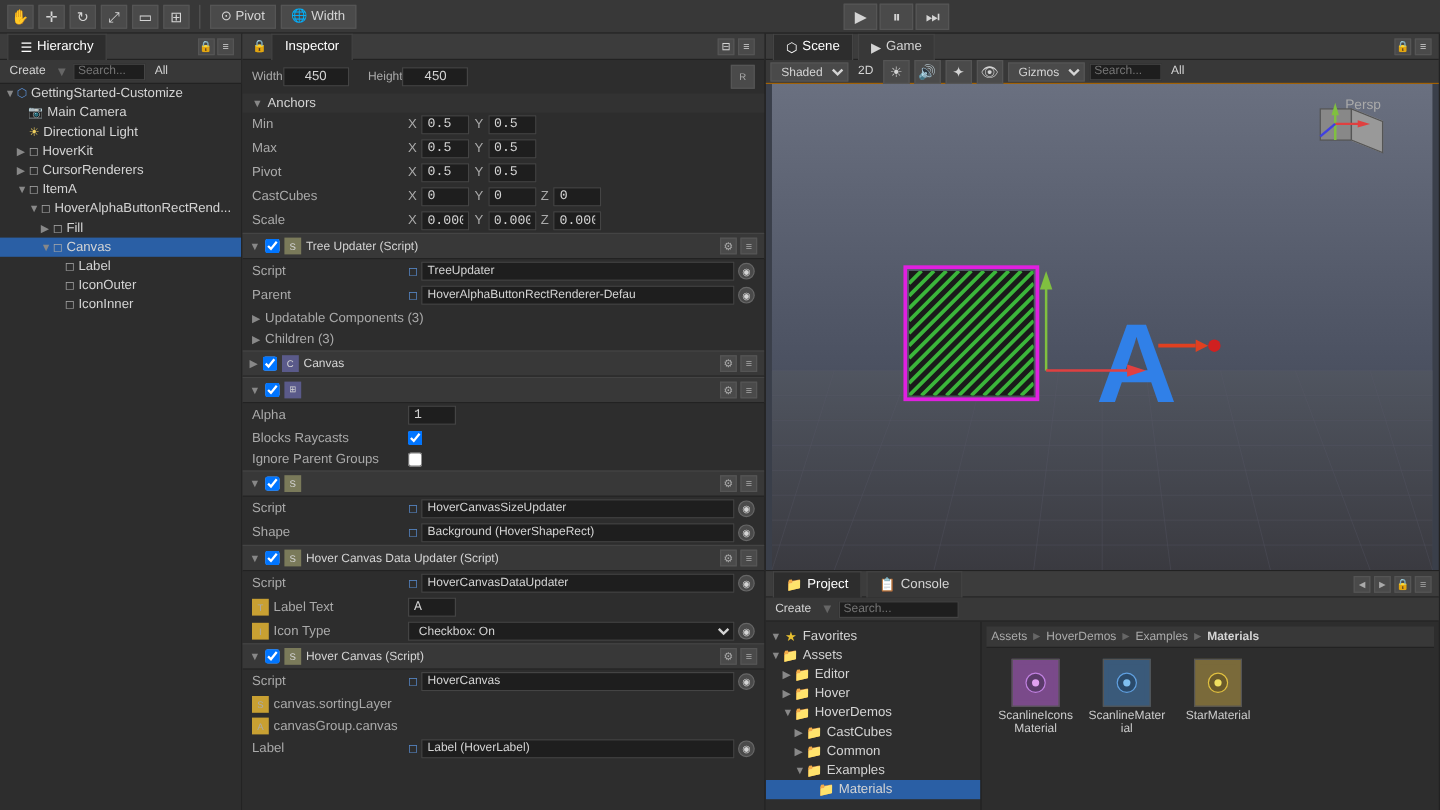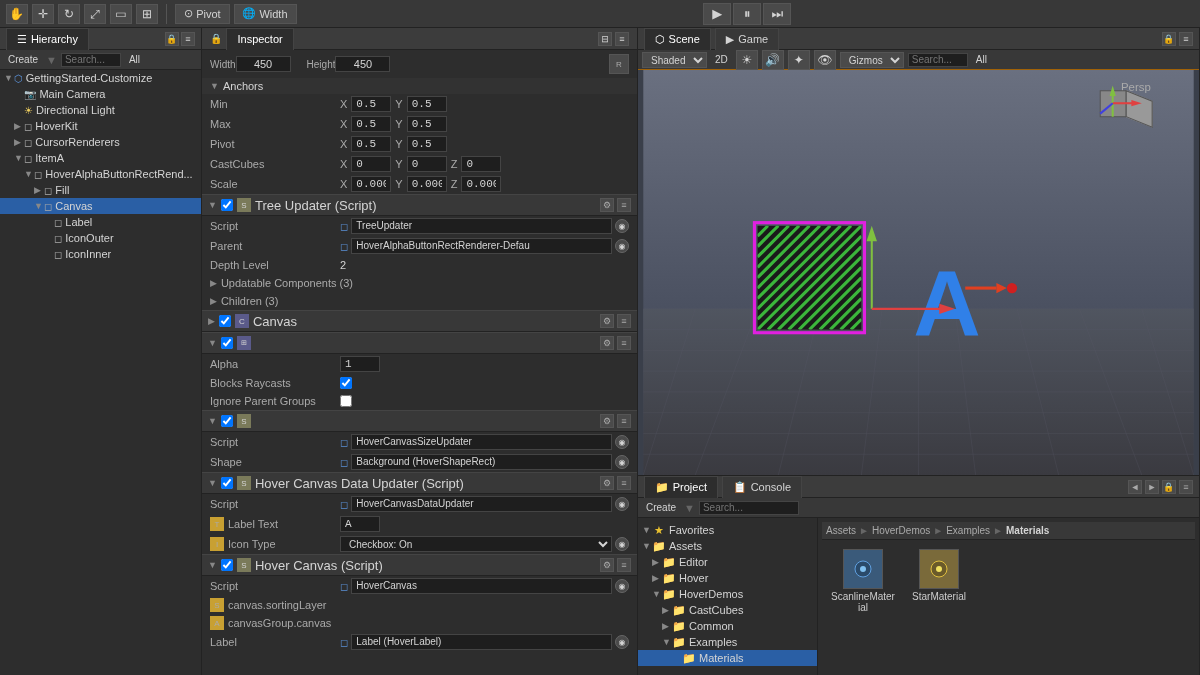--- a/index.html
+++ b/index.html
@@ -245,21 +245,21 @@
       justify-content: center;
       font-size: 8px;
       flex-shrink: 0;
     }
     .comp-icon-script { background: #7a7a5a; }
     .comp-check {
       margin-right: 4px;
       width: 12px;
       height: 12px;
     }
-    .comp-title { font-size: 13px; color: #d4d4d4; flex: 1; }
+    .comp-title { font-size: 10px; color: #d4d4d4; flex: 1; }
     .comp-settings {
       display: flex;
       gap: 3px;
       margin-left: auto;
     }
     .comp-btn-sm {
       width: 14px;
       height: 14px;
       background: #4a4a4a;
       border: 1px solid #555;
@@ -789,24 +789,20 @@
           <div class="insp-circle-btn">◉</div>
         </div>
       </div>
       <div class="insp-row">
         <span class="insp-label">Parent</span>
         <div style="display:flex;align-items:center;flex:1;">
           <span style="color:#5a8fd4;font-size:10px;margin-right:3px;">◻</span>
           <span class="insp-ref-field">HoverAlphaButtonRectRenderer-Defau</span>
           <div class="insp-circle-btn">◉</div>
         </div>
-      </div>
-      <div class="insp-row">
-        <span class="insp-label">Depth Level</span>
-        <span class="insp-value">2</span>
       </div>
       <div class="insp-row" style="cursor:pointer;">
         <span class="comp-arrow" style="font-size:9px;color:#888;margin-right:4px;">▶</span>
         <span class="insp-label" style="width:auto;">Updatable Components (3)</span>
       </div>
       <div class="insp-row" style="cursor:pointer;">
         <span class="comp-arrow" style="font-size:9px;color:#888;margin-right:4px;">▶</span>
         <span class="insp-label" style="width:auto;">Children (3)</span>
       </div>
 
@@ -1172,20 +1168,30 @@
               <span class="breadcrumb-sep">►</span>
               <span>HoverDemos</span>
               <span class="breadcrumb-sep">►</span>
               <span>Examples</span>
               <span class="breadcrumb-sep">►</span>
               <span style="color:#d4d4d4;font-weight:600;">Materials</span>
             </div>
             <div class="file-grid">
 
               <div class="file-item">
+                <div class="file-icon" style="background:#7a4a8a;">
+                  <svg width="30" height="30" viewBox="0 0 30 30">
+                    <rect width="30" height="30" fill="#7a4a8a"></rect>
+                    <circle cx="15" cy="15" r="8" fill="#5a3a6a" stroke="#c080e0" stroke-width="1"></circle>
+                    <circle cx="15" cy="15" r="3" fill="#e0a0f0"></circle>
+                  </svg>
+                </div>
+                <span class="file-name">ScanlineIconsMaterial</span>
+              </div>
+              <div class="file-item">
                 <div class="file-icon" style="background:#3a5a7a;">
                   <svg width="30" height="30" viewBox="0 0 30 30">
                     <rect width="30" height="30" fill="#3a5a7a"></rect>
                     <circle cx="15" cy="15" r="8" fill="#2a4a6a" stroke="#60a0e0" stroke-width="1"></circle>
                     <circle cx="15" cy="15" r="3" fill="#80c0f0"></circle>
                   </svg>
                 </div>
                 <span class="file-name">ScanlineMaterial</span>
               </div>
               <div class="file-item">

